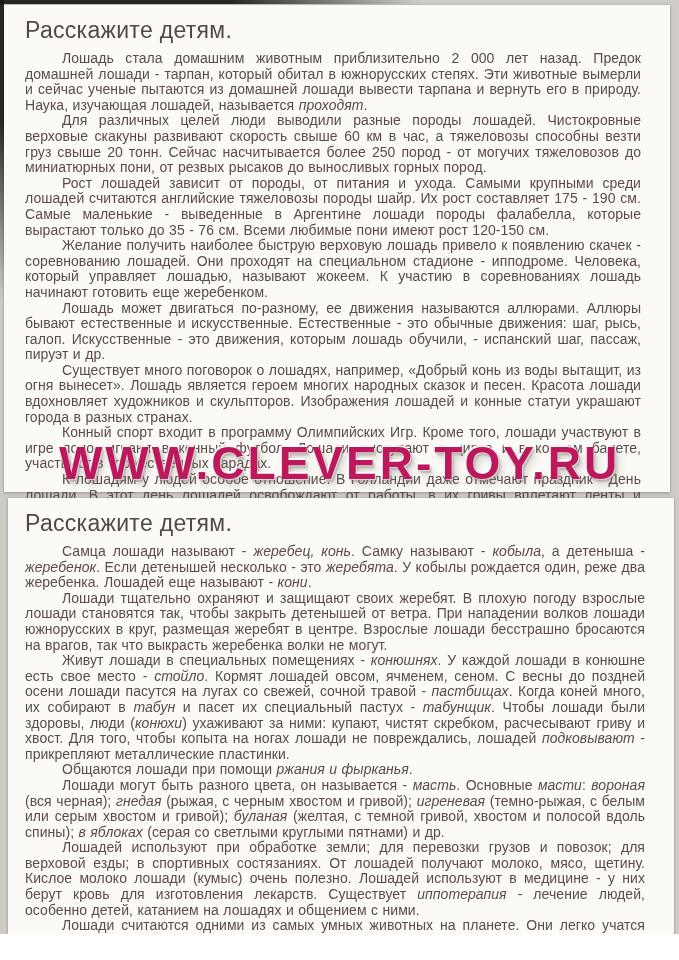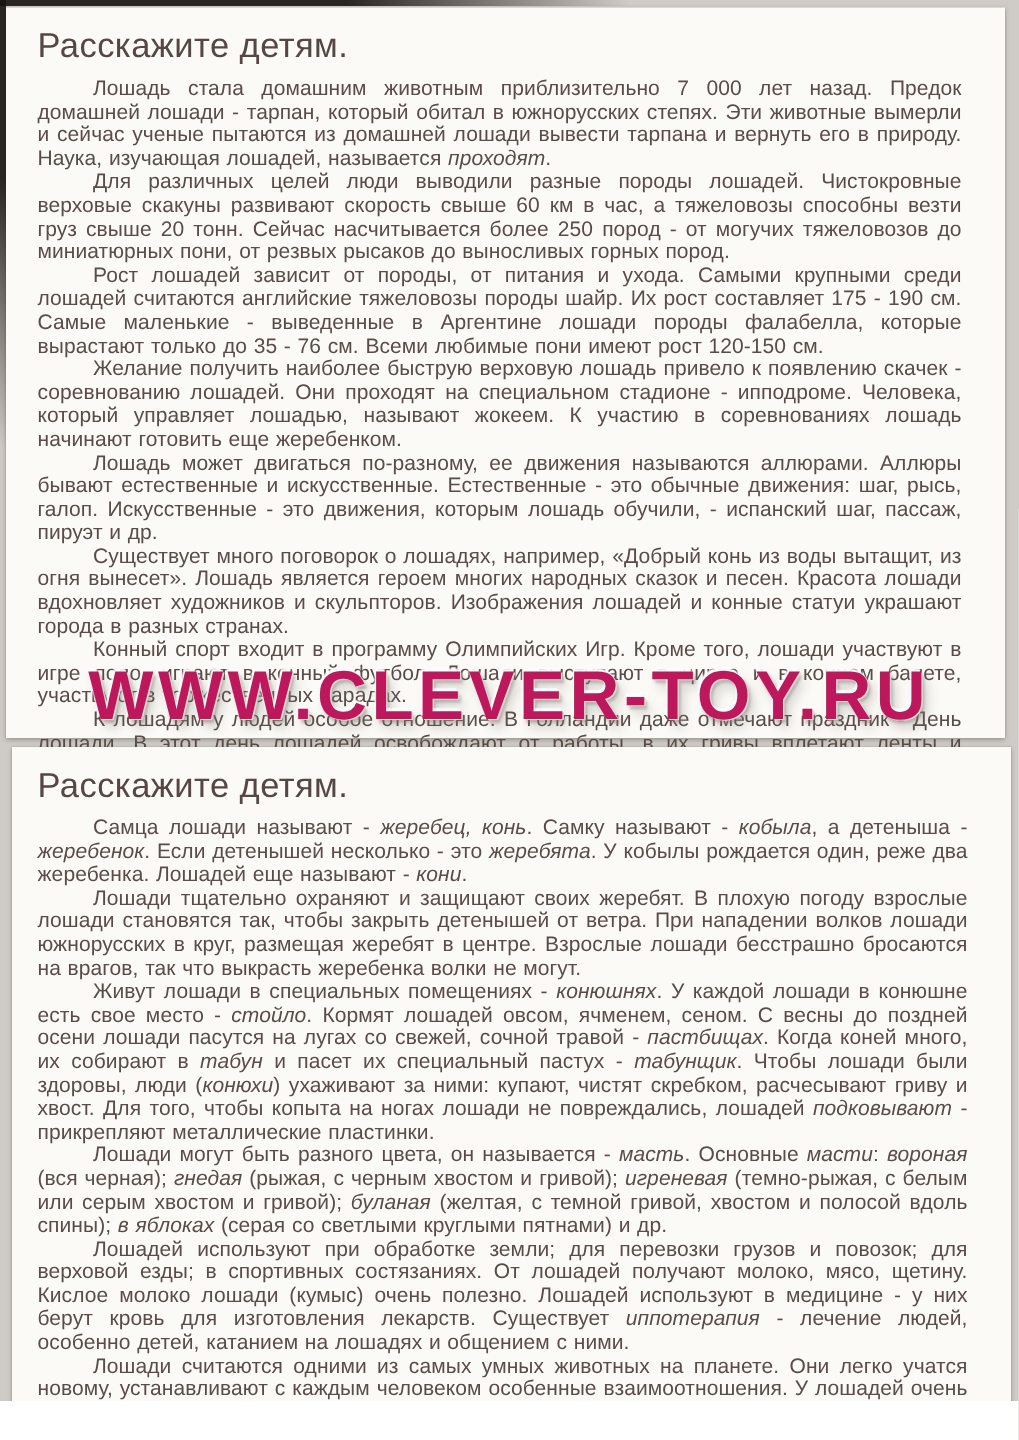--- a/index.html
+++ b/index.html
@@ -69,37 +69,38 @@
   }
 </style>
 </head>
 <body>
 
 <div class="stage">
 
   <div class="card card1">
     <h1 class="title">Расскажите детям.</h1>
     <div class="body">
-        <p class="para"><span>Лошадь стала домашним животным приблизительно 7 000 лет назад. Предок домашней лошади - тарпан, который обитал в южнорусских степях. Эти животные вымерли и сейчас ученые пытаются из домашней лошади вывести тарпана и вернуть его в природу. Наука, изучающая лошадей, называется </span><span class="it">проходят</span><span>.</span></p>
+        <p class="para"><span>Лошадь стала домашним животным приблизительно 2 000 лет назад. Предок домашней лошади - тарпан, который обитал в южнорусских степях. Эти животные вымерли и сейчас ученые пытаются из домашней лошади вывести тарпана и вернуть его в природу. Наука, изучающая лошадей, называется </span><span class="it">проходят</span><span>.</span></p>
         <p class="para"><span>Для различных целей люди выводили разные породы лошадей. Чистокровные верховые скакуны развивают скорость свыше 60 км в час, а тяжеловозы способны везти груз свыше 20 тонн. Сейчас насчитывается более 250 пород - от могучих тяжеловозов до миниатюрных пони, от резвых рысаков до выносливых горных пород.</span></p>
         <p class="para"><span>Рост лошадей зависит от породы, от питания и ухода. Самыми крупными среди лошадей считаются английские тяжеловозы породы шайр. Их рост составляет 175 - 190 см. Самые маленькие - выведенные в Аргентине лошади породы фалабелла, которые вырастают только до 35 - 76 см. Всеми любимые пони имеют рост 120-150 см.</span></p>
         <p class="para"><span>Желание получить наиболее быструю верховую лошадь привело к появлению скачек - соревнованию лошадей. Они проходят на специальном стадионе - ипподроме. Человека, который управляет лошадью, называют жокеем. К участию в соревнованиях лошадь начинают готовить еще жеребенком.</span></p>
         <p class="para"><span>Лошадь может двигаться по-разному, ее движения называются аллюрами. Аллюры бывают естественные и искусственные. Естественные - это обычные движения: шаг, рысь, галоп. Искусственные - это движения, которым лошадь обучили, - испанский шаг, пассаж, пируэт и др.</span></p>
         <p class="para"><span>Существует много поговорок о лошадях, например, «Добрый конь из воды вытащит, из огня вынесет». Лошадь является героем многих народных сказок и песен. Красота лошади вдохновляет художников и скульпторов. Изображения лошадей и конные статуи украшают города в разных странах.</span></p>
         <p class="para"><span>Конный спорт входит в программу Олимпийских Игр. Кроме того, лошади участвуют в игре поло, играют в конный футбол. Лошади выступают в цирке и в конном балете, участвуют в торжественных парадах.</span></p>
         <p class="para"><span>К лошадям у людей особое отношение. В Голландии даже отмечают праздник - День лошади. В этот день лошадей освобождают от работы, в их гривы вплетают ленты и украшают цветами.</span></p>
       </div>
   </div>
 
   <div class="card card2">
     <h1 class="title">Расскажите детям.</h1>
     <div class="body">
         <p class="para"><span>Самца лошади называют - </span><span class="it">жеребец, конь</span><span>. Самку называют - </span><span class="it">кобыла</span><span>, а детеныша - </span><span class="it">жеребенок</span><span>. Если детенышей несколько - это </span><span class="it">жеребята</span><span>. У кобылы рождается один, реже два жеребенка. Лошадей еще называют - </span><span class="it">кони</span><span>.</span></p>
         <p class="para"><span>Лошади тщательно охраняют и защищают своих жеребят. В плохую погоду взрослые лошади становятся так, чтобы закрыть детенышей от ветра. При нападении волков лошади южнорусских в круг, размещая жеребят в центре. Взрослые лошади бесстрашно бросаются на врагов, так что выкрасть жеребенка волки не могут.</span></p>
         <p class="para"><span>Живут лошади в специальных помещениях - </span><span class="it">конюшнях</span><span>. У каждой лошади в конюшне есть свое место - </span><span class="it">стойло</span><span>. Кормят лошадей овсом, ячменем, сеном. С весны до поздней осени лошади пасутся на лугах со свежей, сочной травой - </span><span class="it">пастбищах</span><span>. Когда коней много, их собирают в </span><span class="it">табун</span><span> и пасет их специальный пастух - </span><span class="it">табунщик</span><span>. Чтобы лошади были здоровы, люди (</span><span class="it">конюхи</span><span>) ухаживают за ними: купают, чистят скребком, расчесывают гриву и хвост. Для того, чтобы копыта на ногах лошади не повреждались, лошадей </span><span class="it">подковывают</span><span> - прикрепляют металлические пластинки.</span></p>
+        <p class="para"><span>Общаются лошади при помощи </span><span class="it">ржания и фырканья</span><span>.</span></p>
         <p class="para"><span>Лошади могут быть разного цвета, он называется - </span><span class="it">масть</span><span>. Основные </span><span class="it">масти</span><span>: </span><span class="it">вороная</span><span> (вся черная); </span><span class="it">гнедая</span><span> (рыжая, с черным хвостом и гривой); </span><span class="it">игреневая</span><span> (темно-рыжая, с белым или серым хвостом и гривой); </span><span class="it">буланая</span><span> (желтая, с темной гривой, хвостом и полосой вдоль спины); </span><span class="it">в яблоках</span><span> (серая со светлыми круглыми пятнами) и др.</span></p>
         <p class="para"><span>Лошадей используют при обработке земли; для перевозки грузов и повозок; для верховой езды; в спортивных состязаниях. От лошадей получают молоко, мясо, щетину. Кислое молоко лошади (кумыс) очень полезно. Лошадей используют в медицине - у них берут кровь для изготовления лекарств. Существует </span><span class="it">иппотерапия</span><span> - лечение людей, особенно детей, катанием на лошадях и общением с ними.</span></p>
         <p class="para"><span>Лошади считаются одними из самых умных животных на планете. Они легко учатся новому, устанавливают с каждым человеком особенные взаимоотношения. У лошадей очень хорошая память, тонкое обоняние, исключительно острый слух.</span></p>
       </div>
   </div>
 
   <div class="watermark">WWW.CLEVER-TOY.RU</div>
 
   <div class="edge-top"></div>
   <div class="edge-left"></div>

